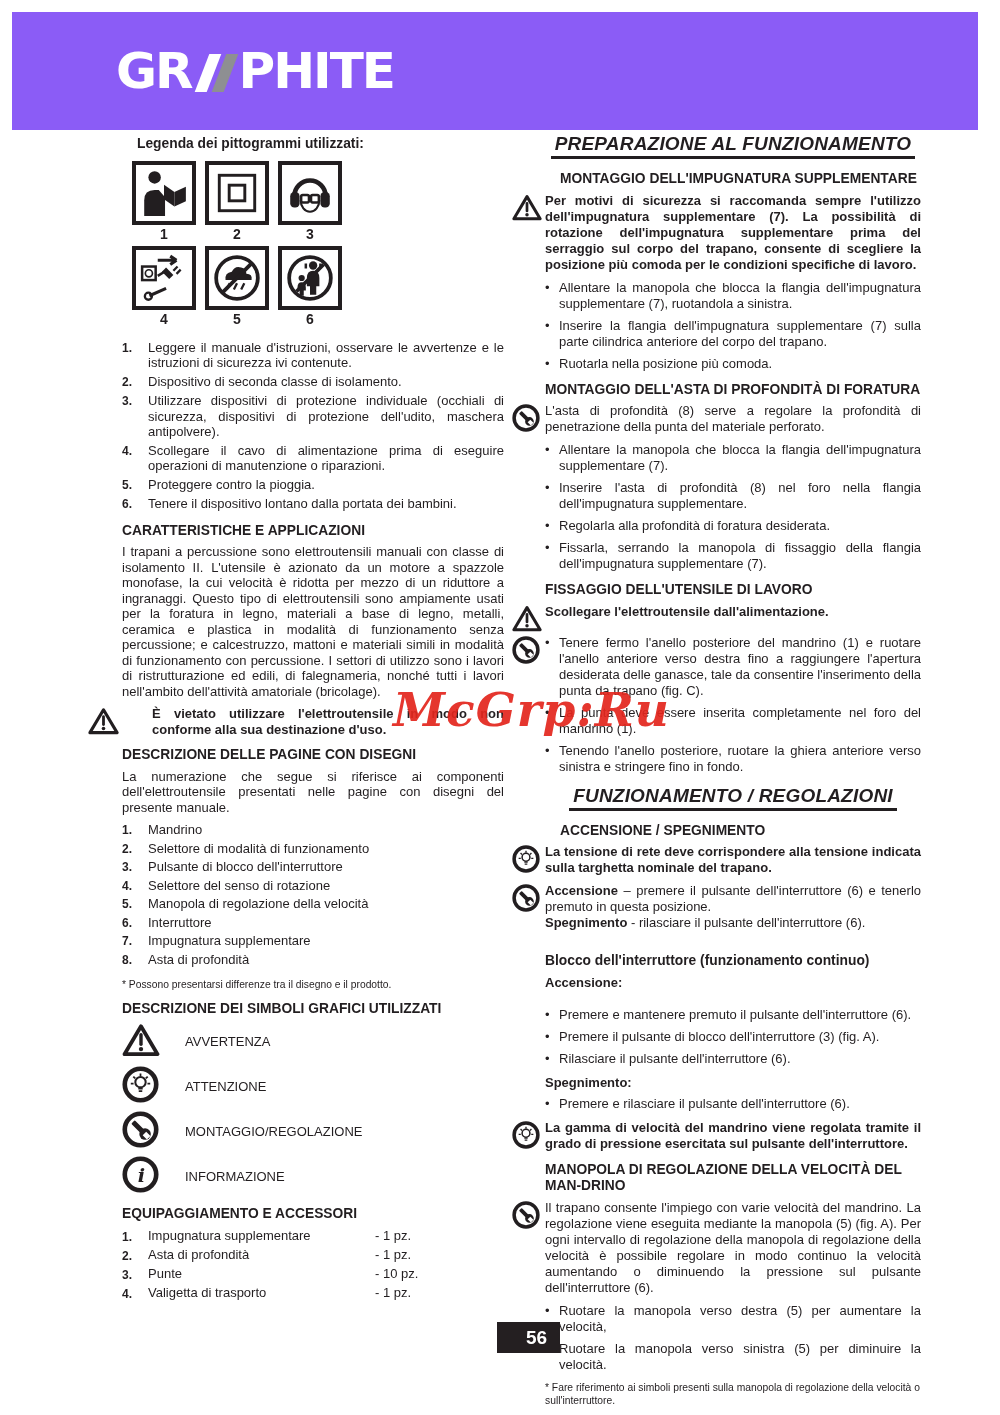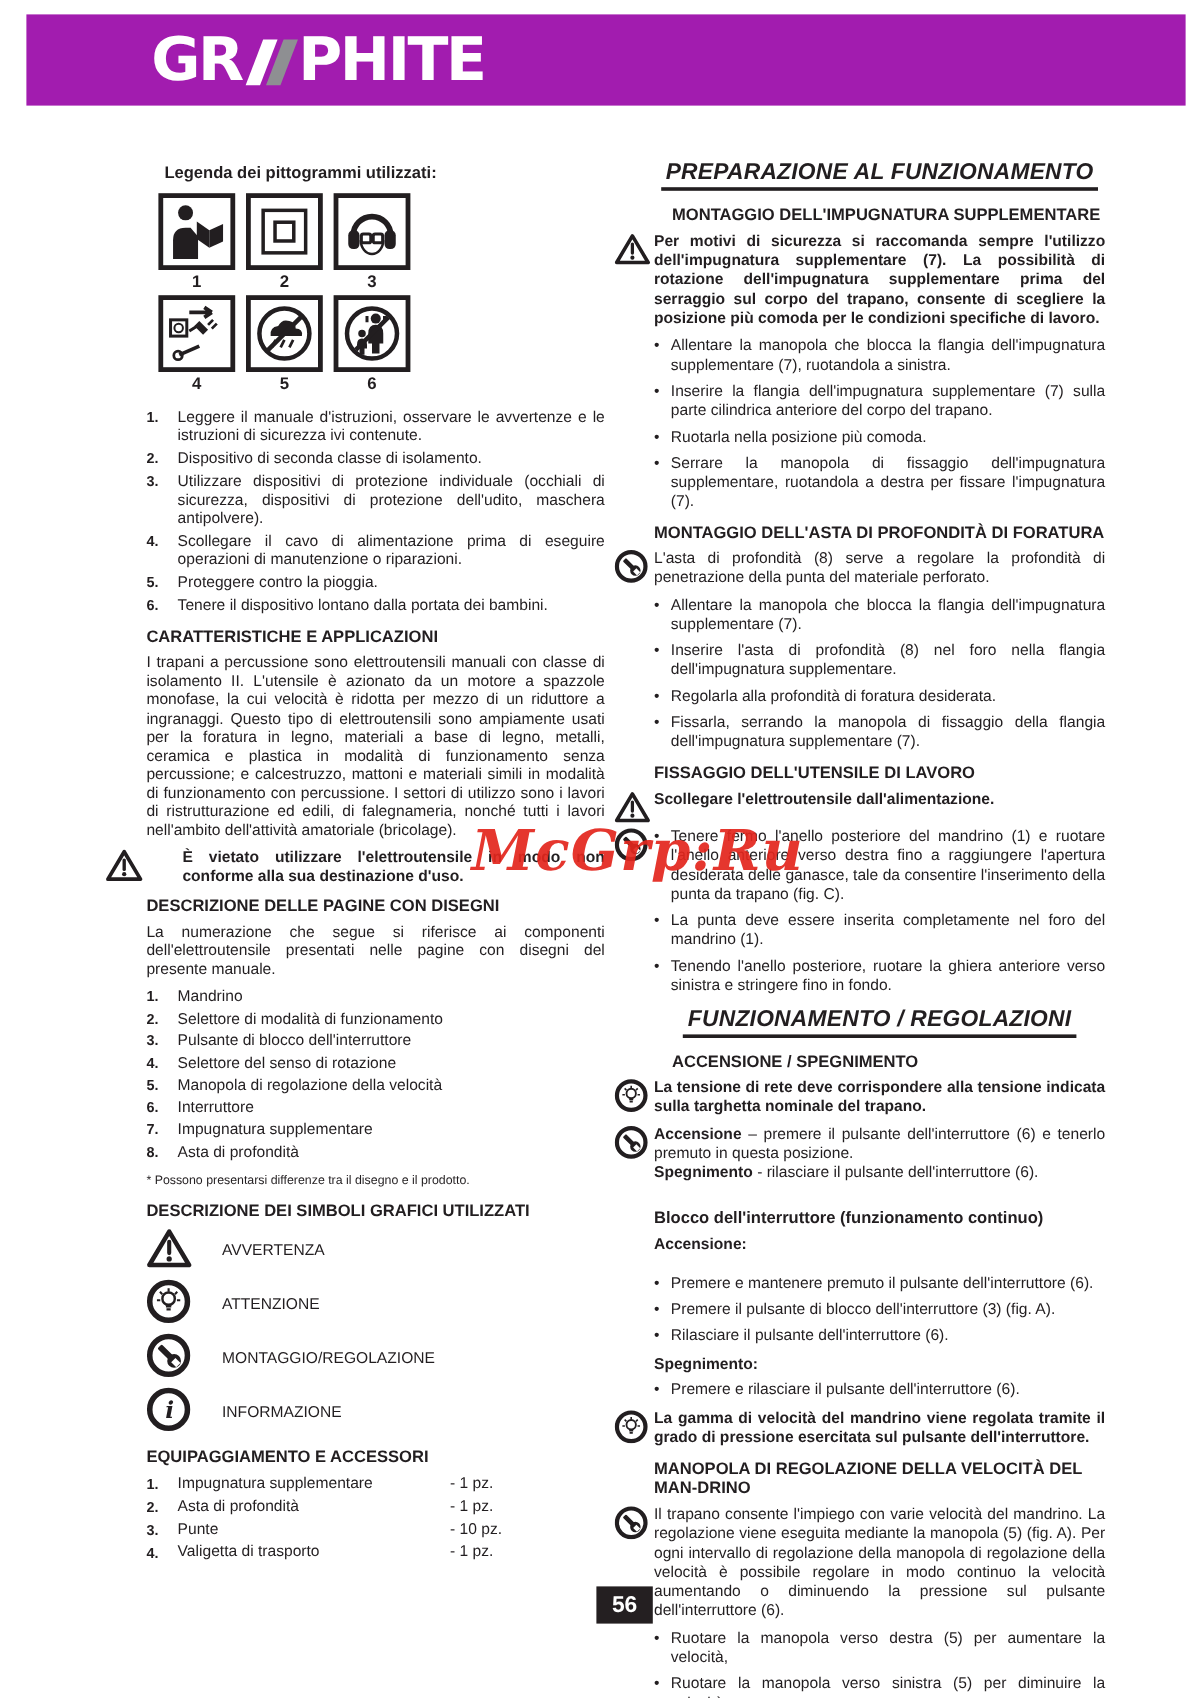--- a/index.html
+++ b/index.html
@@ -1,21 +1,21 @@
 <!DOCTYPE html>
 <html><head>
 <meta charset="utf-8">
 <style>
   html,body{margin:0;padding:0;}
   body{width:1000px;height:1415px;position:relative;background:#fff;
        font-family:"Liberation Sans",sans-serif;color:#221e20;}
   .page{position:absolute;inset:0;overflow:hidden;background:#fff;}
 
   
-  .header-bar{position:absolute;left:22px;top:12px;width:966px;height:76px;background:#a21caf;}
+  .header-bar{position:absolute;left:12px;top:12px;width:966px;height:118px;background:#8b5cf6;}
   .logo{position:absolute;left:104px;top:50%;transform:translateY(-50%);display:flex;align-items:center;
         color:#fff;font-size:50px;font-weight:800;letter-spacing:-2px;
         font-family:"DejaVu Sans","Liberation Sans",sans-serif;}
   .logo .slashes{display:inline-flex;margin:3px 8px 0 10px;}
   .logo .slashes i{display:block;width:12px;height:38px;background:#fff;transform:skewX(-21deg);margin-right:5px;}
   .logo .slashes i.gray{background:#8e8f92;margin-right:0;}
 
   
   .col{position:absolute;top:136px;font-size:13px;line-height:15.5px;}
   .col-left{left:122px;width:382px;}
@@ -65,21 +65,21 @@
   
   .eqrow{display:flex;line-height:18px;}
   .eqrow .n{flex:none;width:26px;font-weight:bold;font-size:12px;padding-top:1px;}
   .eqrow .nm{flex:none;width:227px;}
 
   .fn{font-size:10.3px;line-height:13px;margin:4px 0 10px;}
 
   .watermark{position:absolute;left:393px;top:682px;font-family:"DejaVu Serif",serif;
              font-style:italic;font-weight:bold;font-size:47px;color:#e3261d;letter-spacing:1px;opacity:.92;}
   .page-num{position:absolute;left:497px;top:1322px;width:47px;height:31px;background:#241f21;color:#fff;
-            font-weight:bold;font-size:19px;display:flex;align-items:center;justify-content:center;}
+            font-weight:bold;font-size:19px;display:flex;align-items:center;justify-content:center;padding-left:16px;}
 </style>
 </head>
 <body>
 
 <div class="page">
 
   <div class="header-bar">
     <div class="logo">
       <span>GR</span>
       <span class="slashes">
@@ -342,23 +342,20 @@
     <div class="bullets">
       <div class="bi">
           <span class="t just">Allentare la manopola che blocca la flangia dell'impugnatura supplementare (7), ruotandola a sinistra.</span>
         </div>
       <div class="bi">
           <span class="t just">Inserire la flangia dell'impugnatura supplementare (7) sulla parte cilindrica anteriore del corpo del trapano.</span>
         </div>
       <div class="bi">
           <span class="t just">Ruotarla nella posizione più comoda.</span>
         </div>
-      <div class="bi">
-          <span class="t just">Serrare la manopola di fissaggio dell'impugnatura supplementare, ruotandola a destra per fissare l'impugnatura (7).</span>
-        </div>
     </div>
 
     <h3>MONTAGGIO DELL'ASTA DI PROFONDITÀ DI FORATURA</h3>
 
     <div class="irow">
       <span class="ic">
         <svg width="28" height="28" viewBox="0 0 40 40">
             <circle cx="20" cy="20" r="17" fill="#fff" stroke="#221e20" stroke-width="5"></circle>
             <g transform="rotate(-45 20 20)">
               <rect x="17.3" y="8.5" width="5.4" height="15" rx="1.2" fill="#221e20"></rect>

